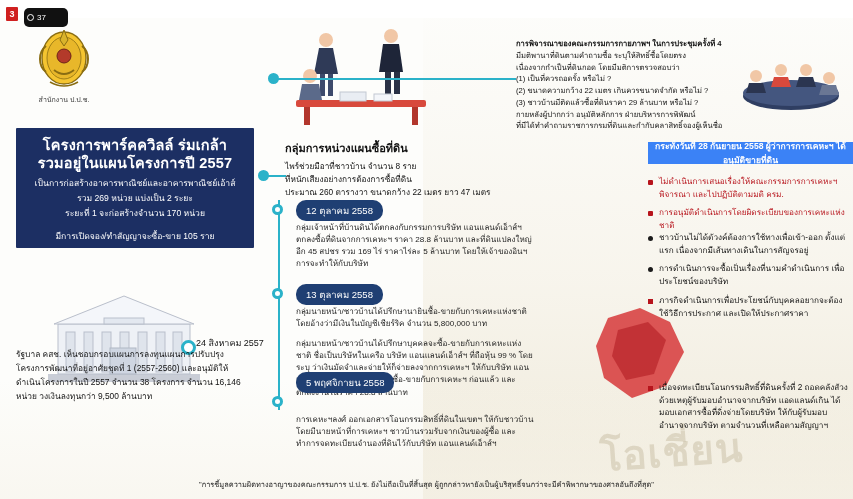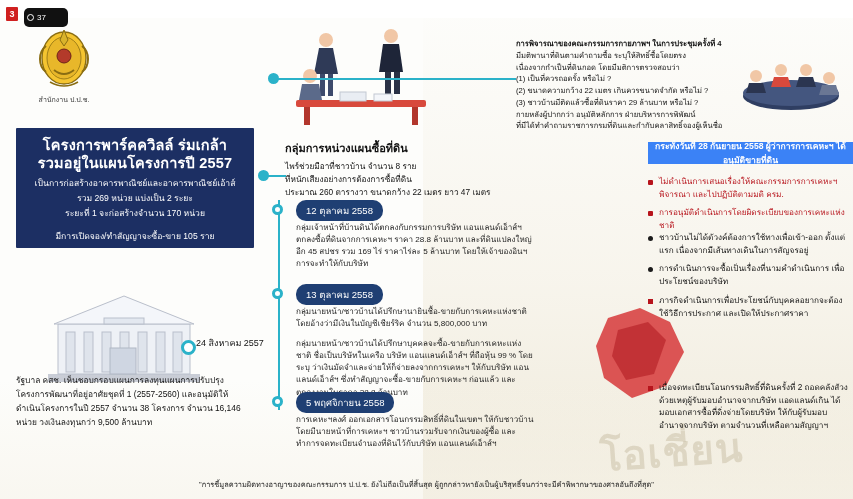--- a/index.html
+++ b/index.html
@@ -132,21 +132,21 @@
   
   .txt {
     position: absolute;
     font-size: 8.1px;
     line-height: 1.5;
     color: #1d1d1d;
   }
 
   
   .left-para {
-    position: absolute; left: 16px; top: 374px; width: 228px;
+    position: absolute; left: 16px; top: 348px; width: 228px;
     font-size: 8.4px; line-height: 1.65; color: #111;
   }
   .date-2557 {
     position: absolute; left: 196px; top: 336px;
     font-size: 9px; color: #111;
   }
   .date-2557:before {
     content: ""; position: absolute; left: -15px; top: 4px;
     width: 9px; height: 9px; border-radius: 50%;
     background: #fff; border: 3px solid #2bb2c9;
@@ -339,21 +339,21 @@
   <div class="tl-dot ring" style="left:272px; top:204px;"></div>
   <div class="pill teal" style="left:296px; top:200px;">12 ตุลาคม 2558</div>
   <div class="txt" style="left:296px; top:222px; width:238px;">กลุ่มเจ้าหน้าที่บ้านดินได้ตกลงกับกรรมการบริษัท แอนแลนด์เอ็าส์ฯ ตกลงซื้อที่ดินจากการเคหะฯ ราคา 28.8 ล้านบาท และที่ดินแปลงใหญ่อีก 45 สปชร รวม 169 ไร่ ราคาไร่ละ 5 ล้านบาท โดยให้เจ้าของอินฯ การจะทำให้กับบริษัท</div>
 
   <div class="tl-dot ring" style="left:272px; top:288px;"></div>
   <div class="pill teal" style="left:296px; top:284px;">13 ตุลาคม 2558</div>
   <div class="txt" style="left:296px; top:306px; width:238px;">กลุ่มนายหน้า/ชาวบ้านได้ปรึกษานายินชื้อ-ขายกับการเคหะแห่งชาติ โดยอ้างว่ามีเงินในบัญชีเชียร์ริค จำนวน 5,800,000 บาท</div>
   <div class="txt" style="left:296px; top:338px; width:238px;">กลุ่มนายหน้า/ชาวบ้านได้ปรึกษาบุคคลจะซื้อ-ขายกับการเคหะแห่งชาติ ชื่อเป็นบริษัทในเครือ บริษัท แอนแลนด์เอ็าส์ฯ ที่ถือหุ้น 99 % โดยระบุ ว่าเงินมัดจำและจ่ายให้ก็จ่ายลงจากการเคหะฯ ให้กับบริษัท แอนแลนด์เอ็าส์ฯ ซึ่งทำสัญญาจะซื้อ-ขายกับการเคหะฯ ก่อนแล้ว และตกลงงานในราคา 28.8 ล้านบาท</div>
 
   <div class="tl-dot ring" style="left:272px; top:396px;"></div>
-  <div class="pill teal" style="left:296px; top:392px;">5 พฤศจิกายน 2558</div>
+  <div class="pill teal" style="left:296px; top:372px;">5 พฤศจิกายน 2558</div>
   <div class="txt" style="left:296px; top:414px; width:238px;">การเคหะฯลงศ์ ออกเอกสารโอนกรรมสิทธิ์ที่ดินในเขตฯ ให้กับชาวบ้าน โดยมีนายหน้าที่การเคหะฯ ชาวบ้านรวมรับจากเงินของผู้ซื้อ และทำการจดทะเบียนจำนองที่ดินไว้กับบริษัท แอนแลนด์เอ็าส์ฯ</div>
 
   <div class="right-top">
     <div style="font-weight:bold">การพิจารณาของคณะกรรมการกายภาพฯ ในการประชุมครั้งที่ 4</div>
     <div>มีมติพานาที่ดินตามคำถามซื้อ ระบุให้สิทธิ์ซื้อโดยตรง</div>
     <div>เนื่องจากกำเป็นที่ดินกอด โดยมีมติการตรวจสอบว่า</div>
     <div>(1) เป็นที่ควรถอดรั้ง หรือไม่ ?</div>
     <div>(2) ขนาดความกว้าง 22 เมตร เกินควรขนาดจำกัด หรือไม่ ?</div>
     <div>(3) ชาวบ้านมีติดแล้วซื้อที่ดินราคา 29 ล้านบาท หรือไม่ ?</div>
     <div>กายหลังผู้ปากกว่า อนุมัติหลักการ ฝ่ายบริหารการพิพัฒน์</div>

